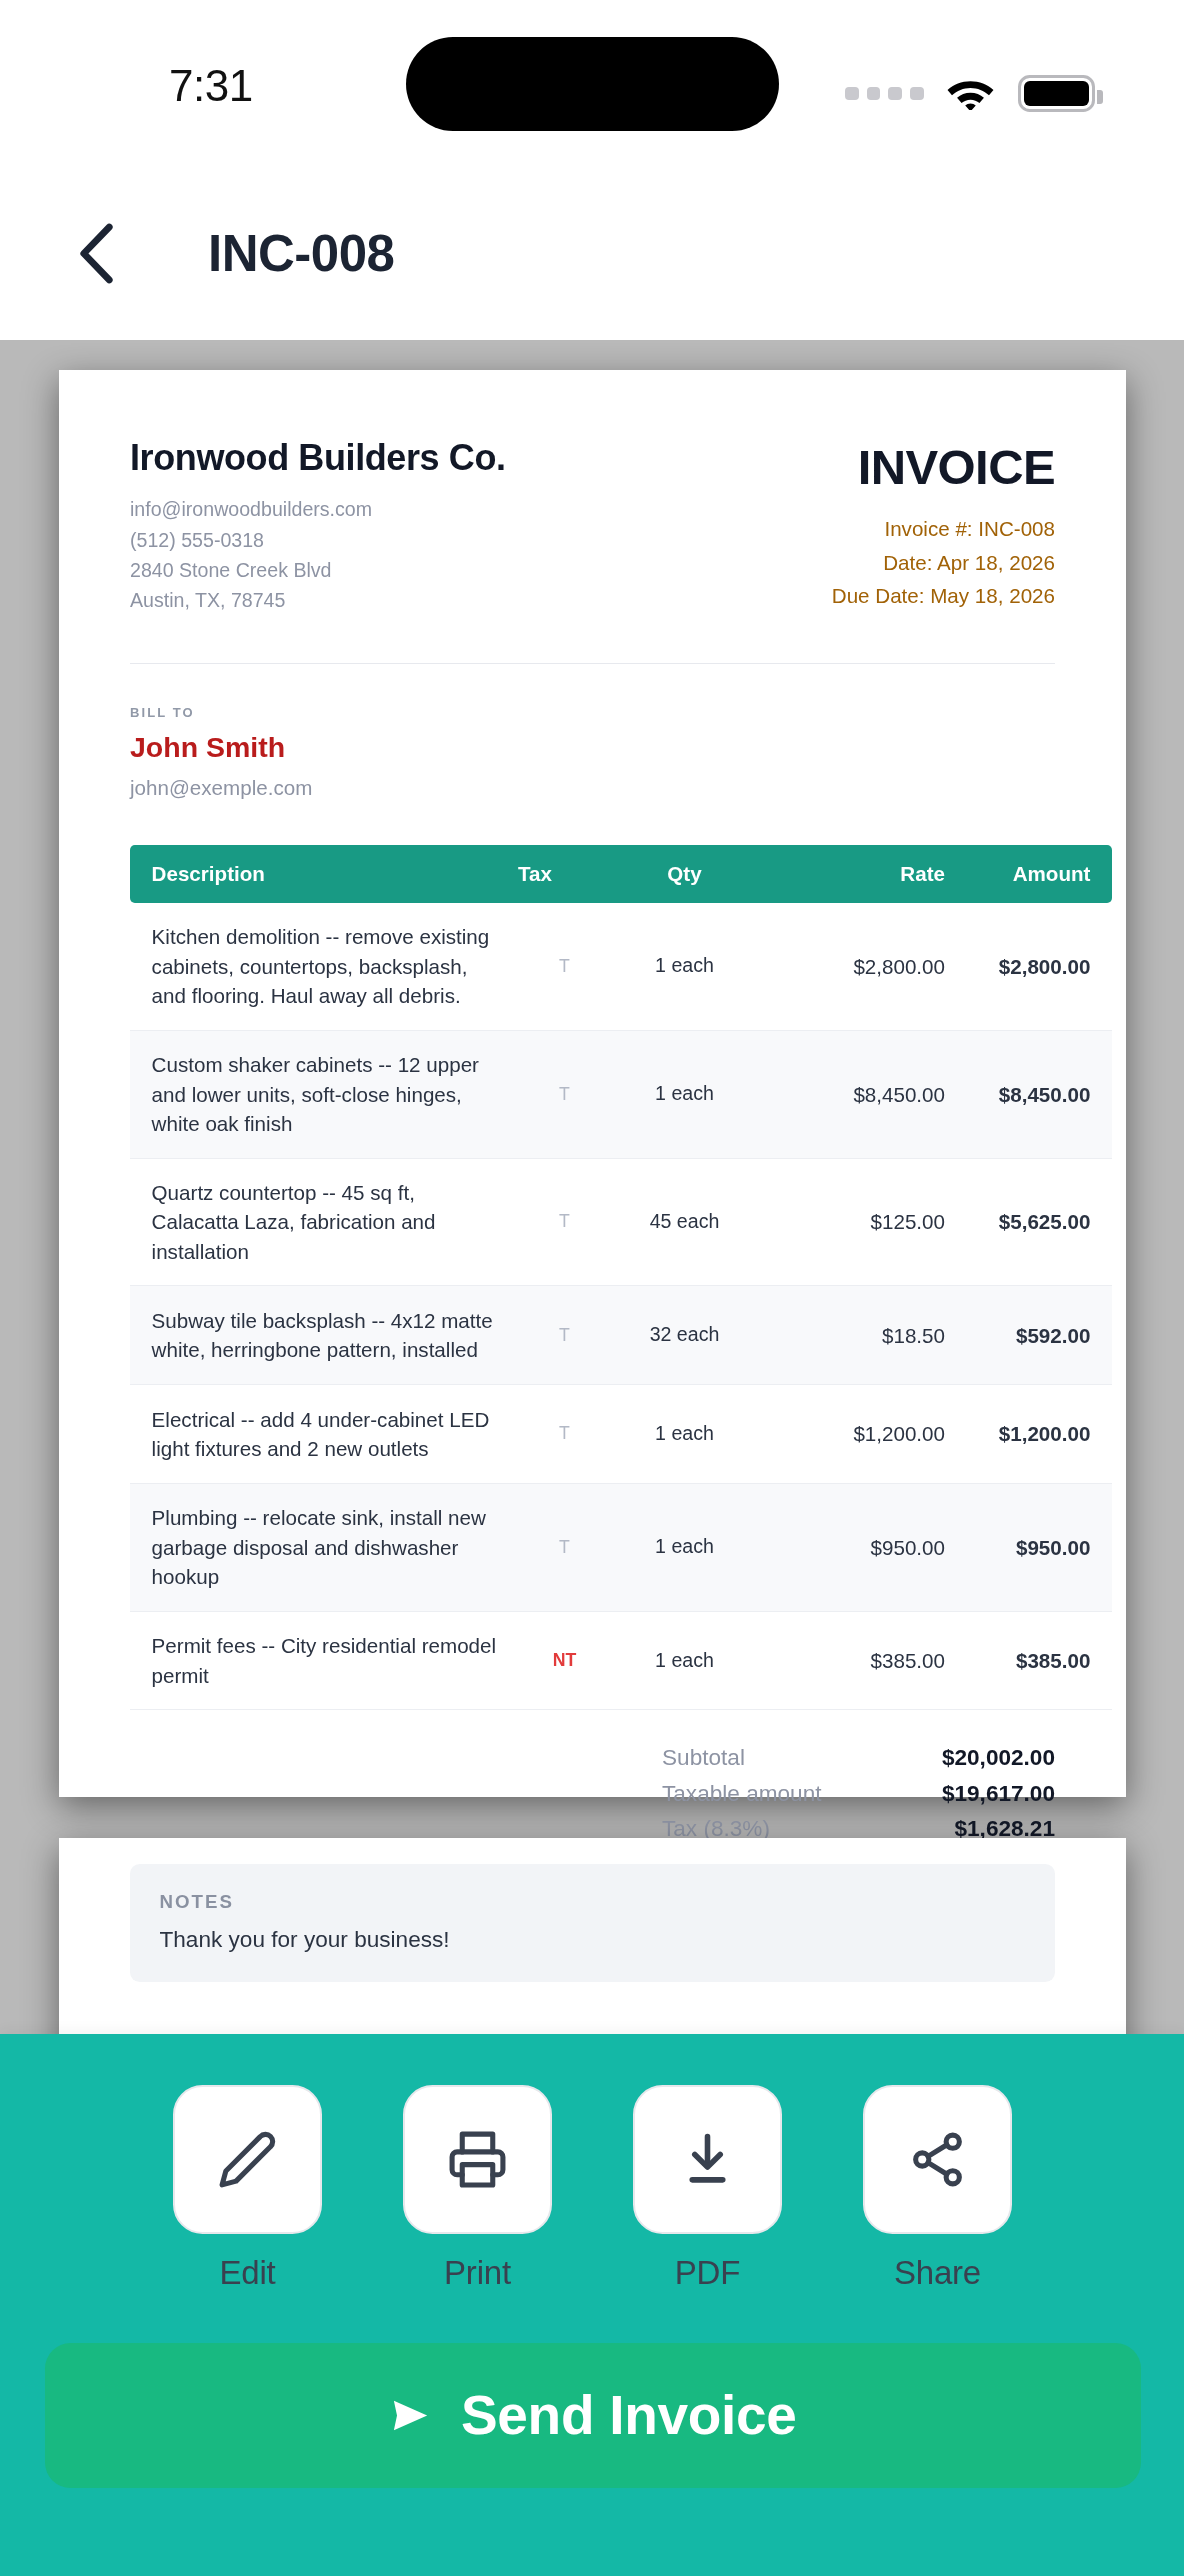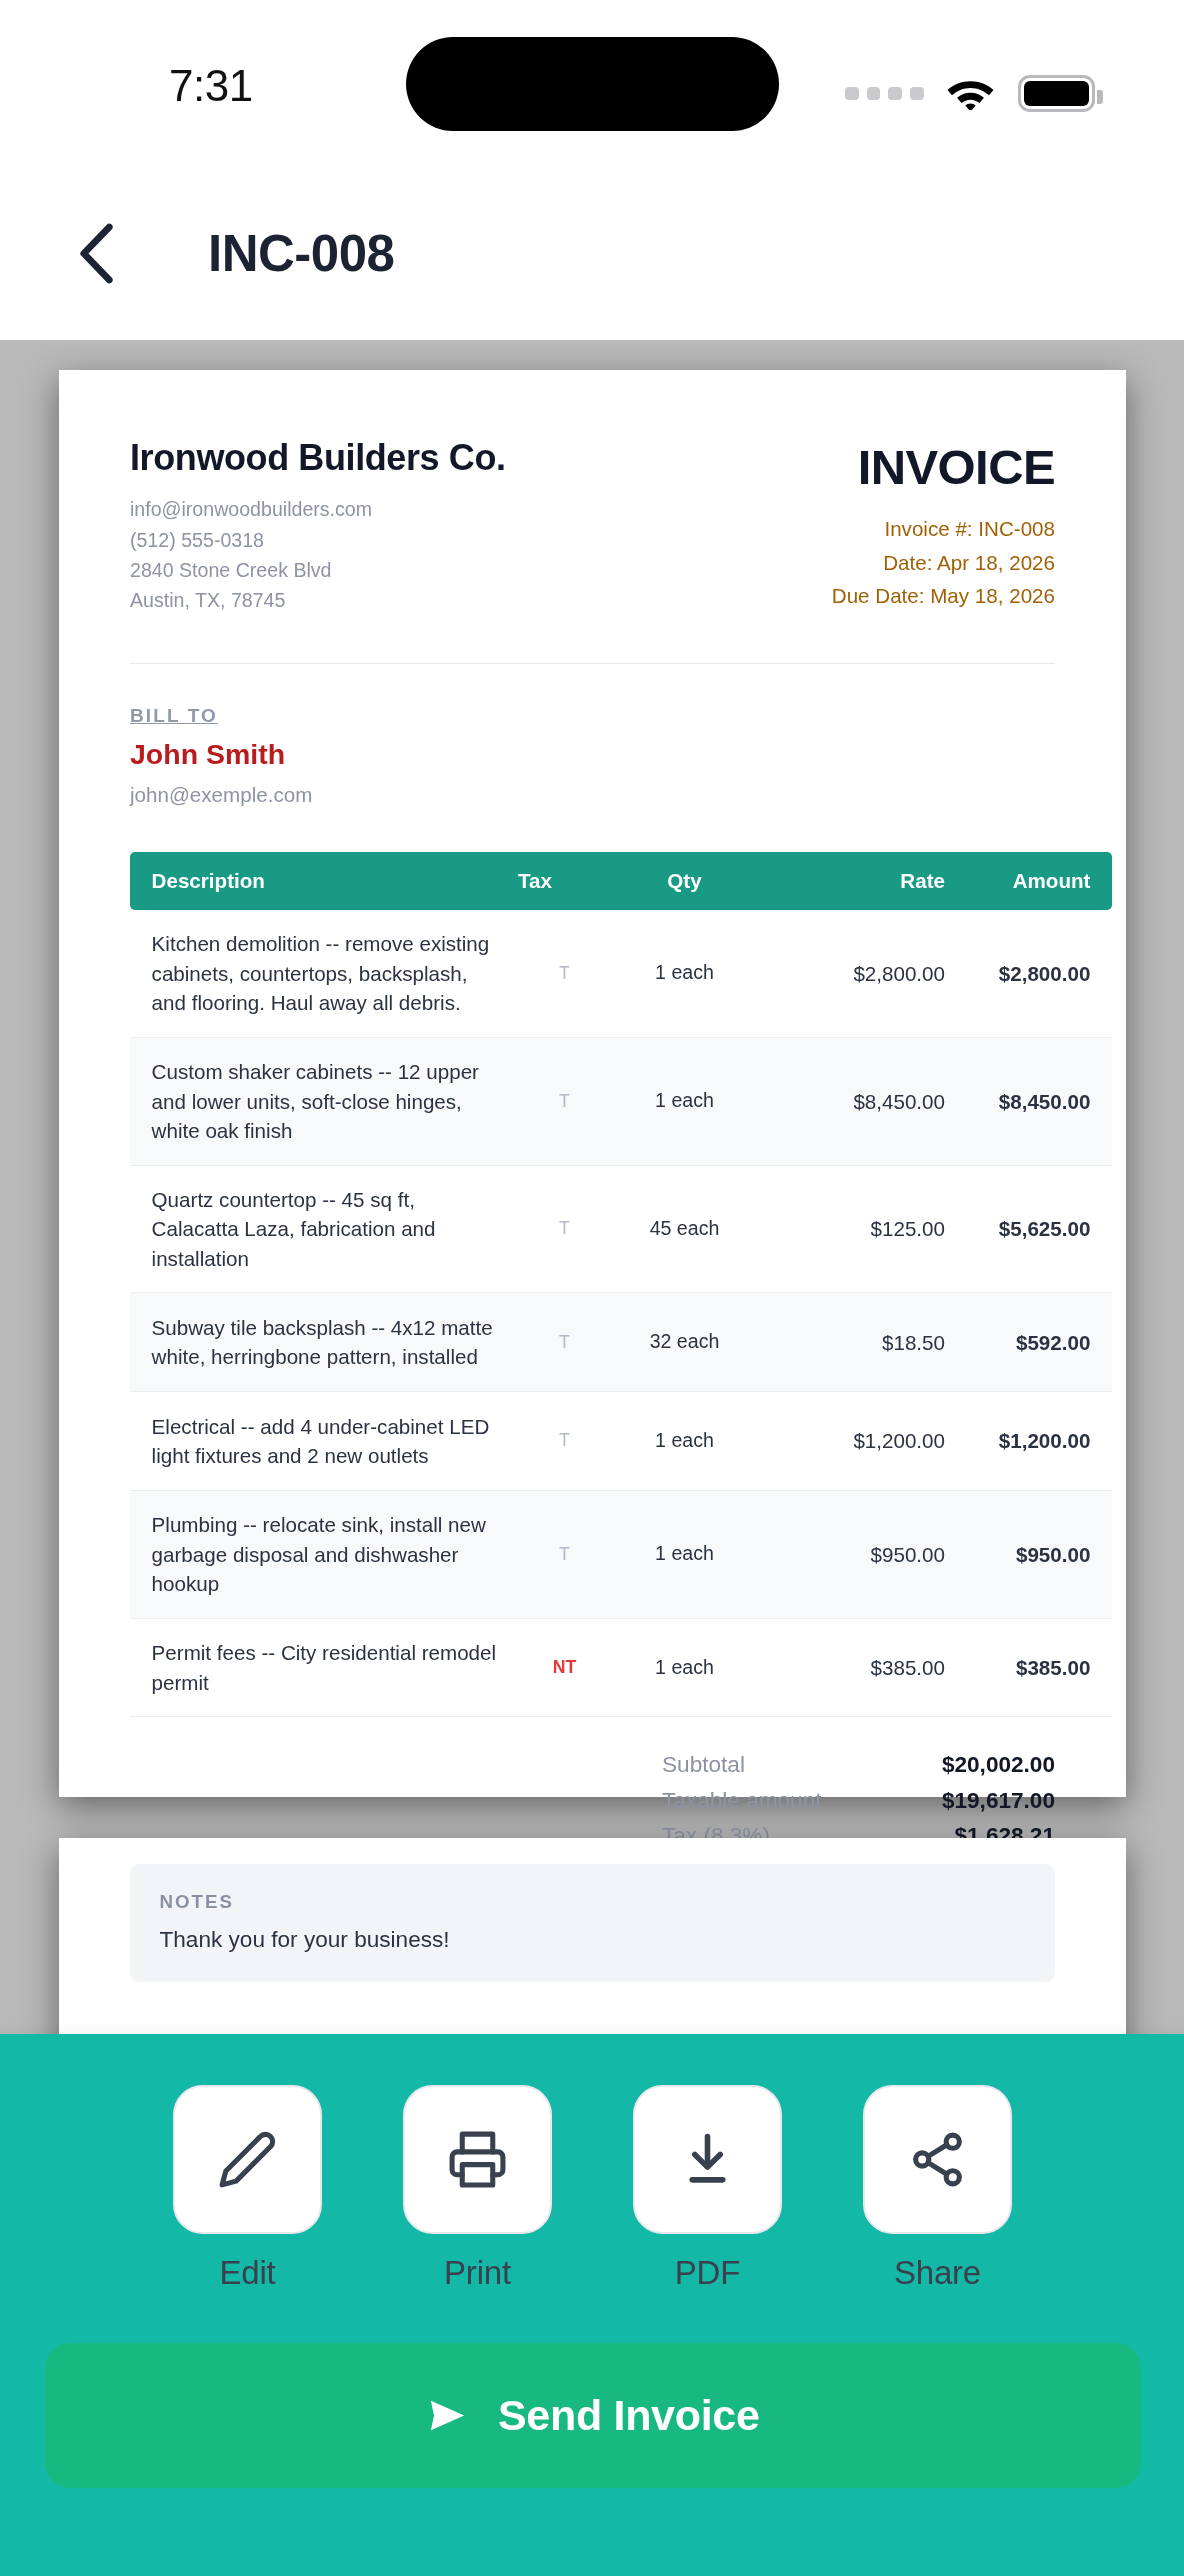--- a/index.html
+++ b/index.html
@@ -128,22 +128,22 @@
   .inv-word {
     font-size: 49px; font-weight: 700; color: #121827;
     letter-spacing: -0.6px; margin-bottom: 17.7px;
   }
   .inv-meta { font-size: 20.6px; color: #a16207; line-height: 1.62; }
 
   .rule { height: 1px; background: #e7e9ee; margin: 47px 0 0; }
 
   .billto-wrap { padding-top: 41px; }
   .billto-label {
-    font-size: 19px; font-weight: 700; color: #9199a8;
-    letter-spacing: 2.1px; margin-bottom: 11.8px; text-decoration: underline;
+    font-size: 13px; font-weight: 700; color: #9199a8;
+    letter-spacing: 2.1px; margin-bottom: 11.8px;
   }
   .billto-name { font-size: 28.5px; font-weight: 700; color: #b91c1c; margin-bottom: 12px; }
   .billto-email { font-size: 20.6px; color: #8d93a3; }
 
   
   .items { width: 100%; border-collapse: collapse; margin-top: 45px; table-layout: fixed; }
   .items thead th {
     background: #189a84;
     color: #ffffff;
     font-size: 20.6px;
@@ -227,21 +227,21 @@
   .send-btn {
     margin: 51px auto 0;
     width: 1096px; height: 145px;
     background: #18b981;
     border-radius: 25.5px;
     display: flex; align-items: center; justify-content: center;
     gap: 25.5px;
     cursor: pointer;
   }
   .send-btn .txt {
-    font-size: 43px; font-weight: 700; color: #ffffff; letter-spacing: -0.3px;
+    font-size: 55px; font-weight: 700; color: #ffffff; letter-spacing: -0.3px;
   }
 </style>
 </head>
 <body>
 
 <div class="phone">
 
   <div class="statusbar">
     <div class="status-time">7:31</div>
     <div class="notch"></div>

